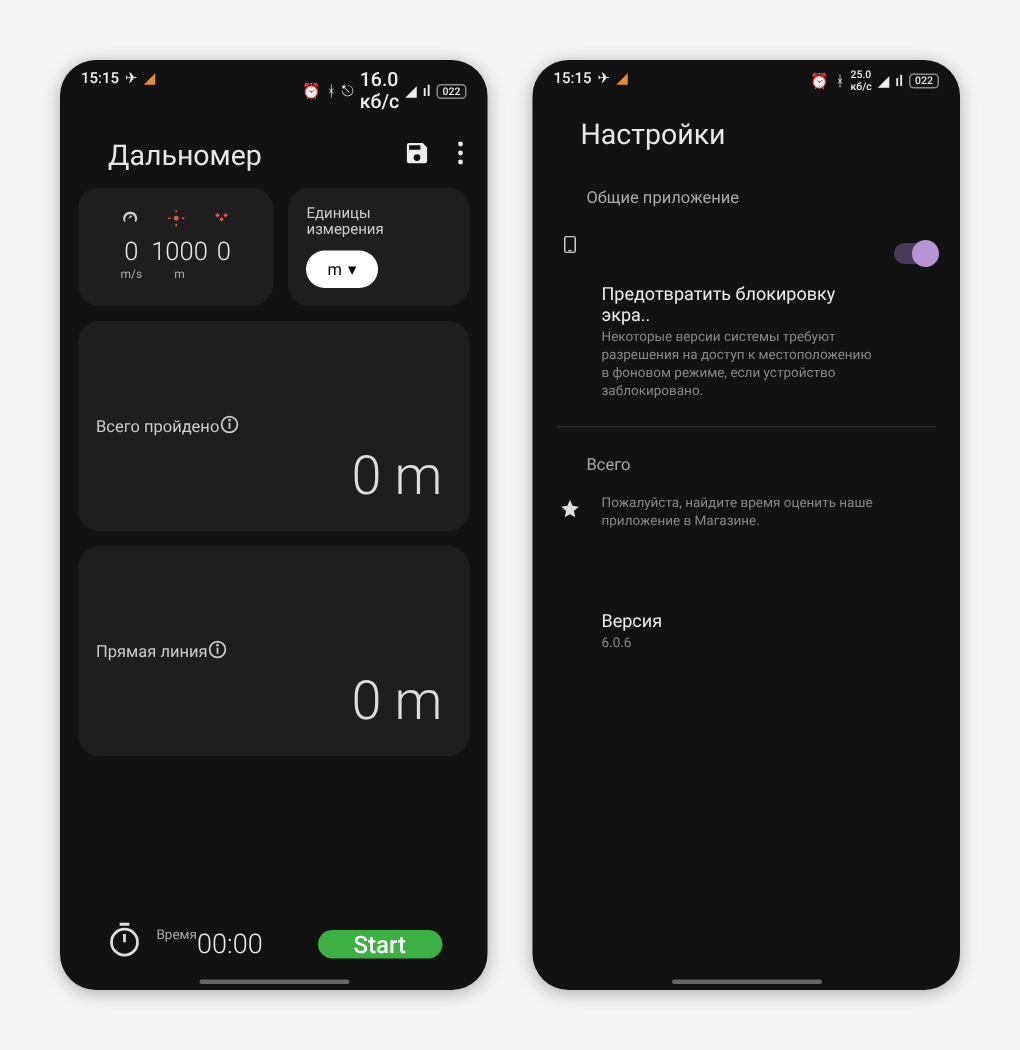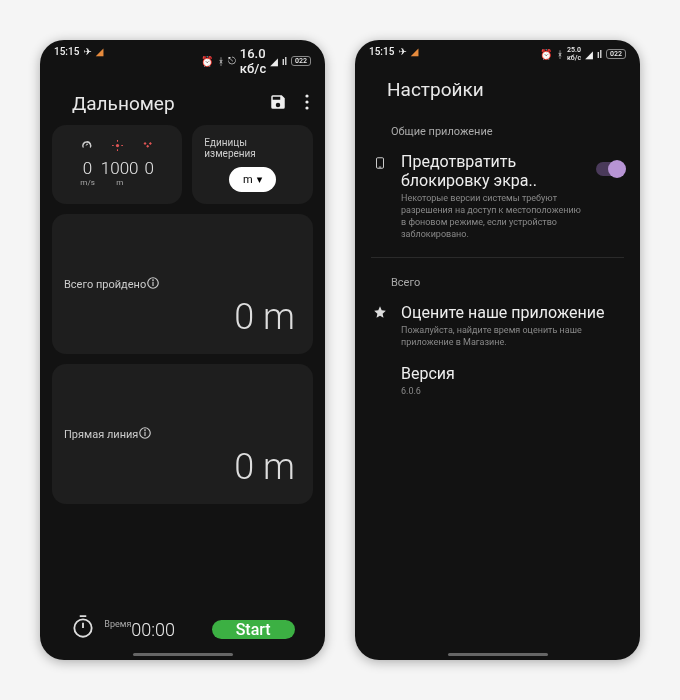--- a/index.html
+++ b/index.html
@@ -47,21 +47,21 @@
     background: #1e1e1e;
     border-radius: 14px;
     padding: 12px;
   }
   .stats-card { flex: 1.1; }
   .stat-icons { display: flex; gap: 18px; justify-content: center; margin-bottom: 2px; padding: 0 6px;}
   .stat-values { display: flex; gap: 6px; justify-content: center; align-items: baseline;}
   .sv { text-align: center; }
   .sv .val { font-size: 17px; font-weight: 300; }
   .sv .unit { font-size: 8px; color: #aaa; }
-  .units-card { flex: 1; display: flex; flex-direction: column; align-items: center; gap: 8px;}
+  .units-card { flex: 1; display: flex; flex-direction: column; align-items: flex-start; gap: 8px;}
   .units-title { font-size: 10px; color: #ccc; }
   .units-select {
     background: #fff;
     color: #000;
     border-radius: 18px;
     padding: 6px 14px;
     display: flex;
     gap: 4px;
     align-items: center;
     font-size: 11px;
@@ -93,21 +93,21 @@
     height: 3px;
     background: #666;
     border-radius: 2px;
   }
   
   .settings-content { padding: 0 16px; }
   .section-title { font-size: 11px; color: #aaa; padding: 14px 0 10px 20px;}
   .setting-item { display: flex; gap: 12px; padding: 4px 0 12px;}
   .setting-icon { width: 18px; display:flex; justify-content:center; padding-top:2px;}
   .setting-text { flex:1; }
-  .setting-text .title { font-size: 16px; color: #eee; margin-bottom: 2px;}
+  .setting-text .title { font-size: 12px; color: #eee; margin-bottom: 2px; margin-top: 37px;}
   .setting-text .desc { font-size: 9px; color: #888; line-height: 1.35;}
   .toggle {
     width: 28px; height: 14px; background: #4a3a5a; border-radius: 8px;
     position: relative; margin-top: 10px;
   }
   .toggle::after {
     content:''; position:absolute; right:-2px; top:-2px;
     width:18px; height:18px; background:#b794d4; border-radius:50%;
   }
   .divider { height:1px; background:#2a2a2a; margin: 4px 0;}
@@ -279,21 +279,20 @@
 
     <div class="section-title">Всего</div>
 
     <div class="setting-item">
       <div class="setting-icon">
         <svg width="14" height="14" viewBox="0 0 24 24" fill="#ddd">
             <path d="M12 2l2.9 6.9L22 10l-5.5 4.8L18 22l-6-3.5L6 22l1.5-7.2L2 10l7.1-1.1z"></path>
           </svg>
       </div>
       <div class="setting-text">
-        <div class="title">Оцените наше приложение</div>
         <div class="desc">Пожалуйста, найдите время оценить наше приложение в Магазине.</div>
       </div>
     </div>
 
     <div class="setting-item">
       <div class="setting-icon"></div>
       <div class="setting-text">
         <div class="title">Версия</div>
         <div class="desc">6.0.6</div>
       </div>

